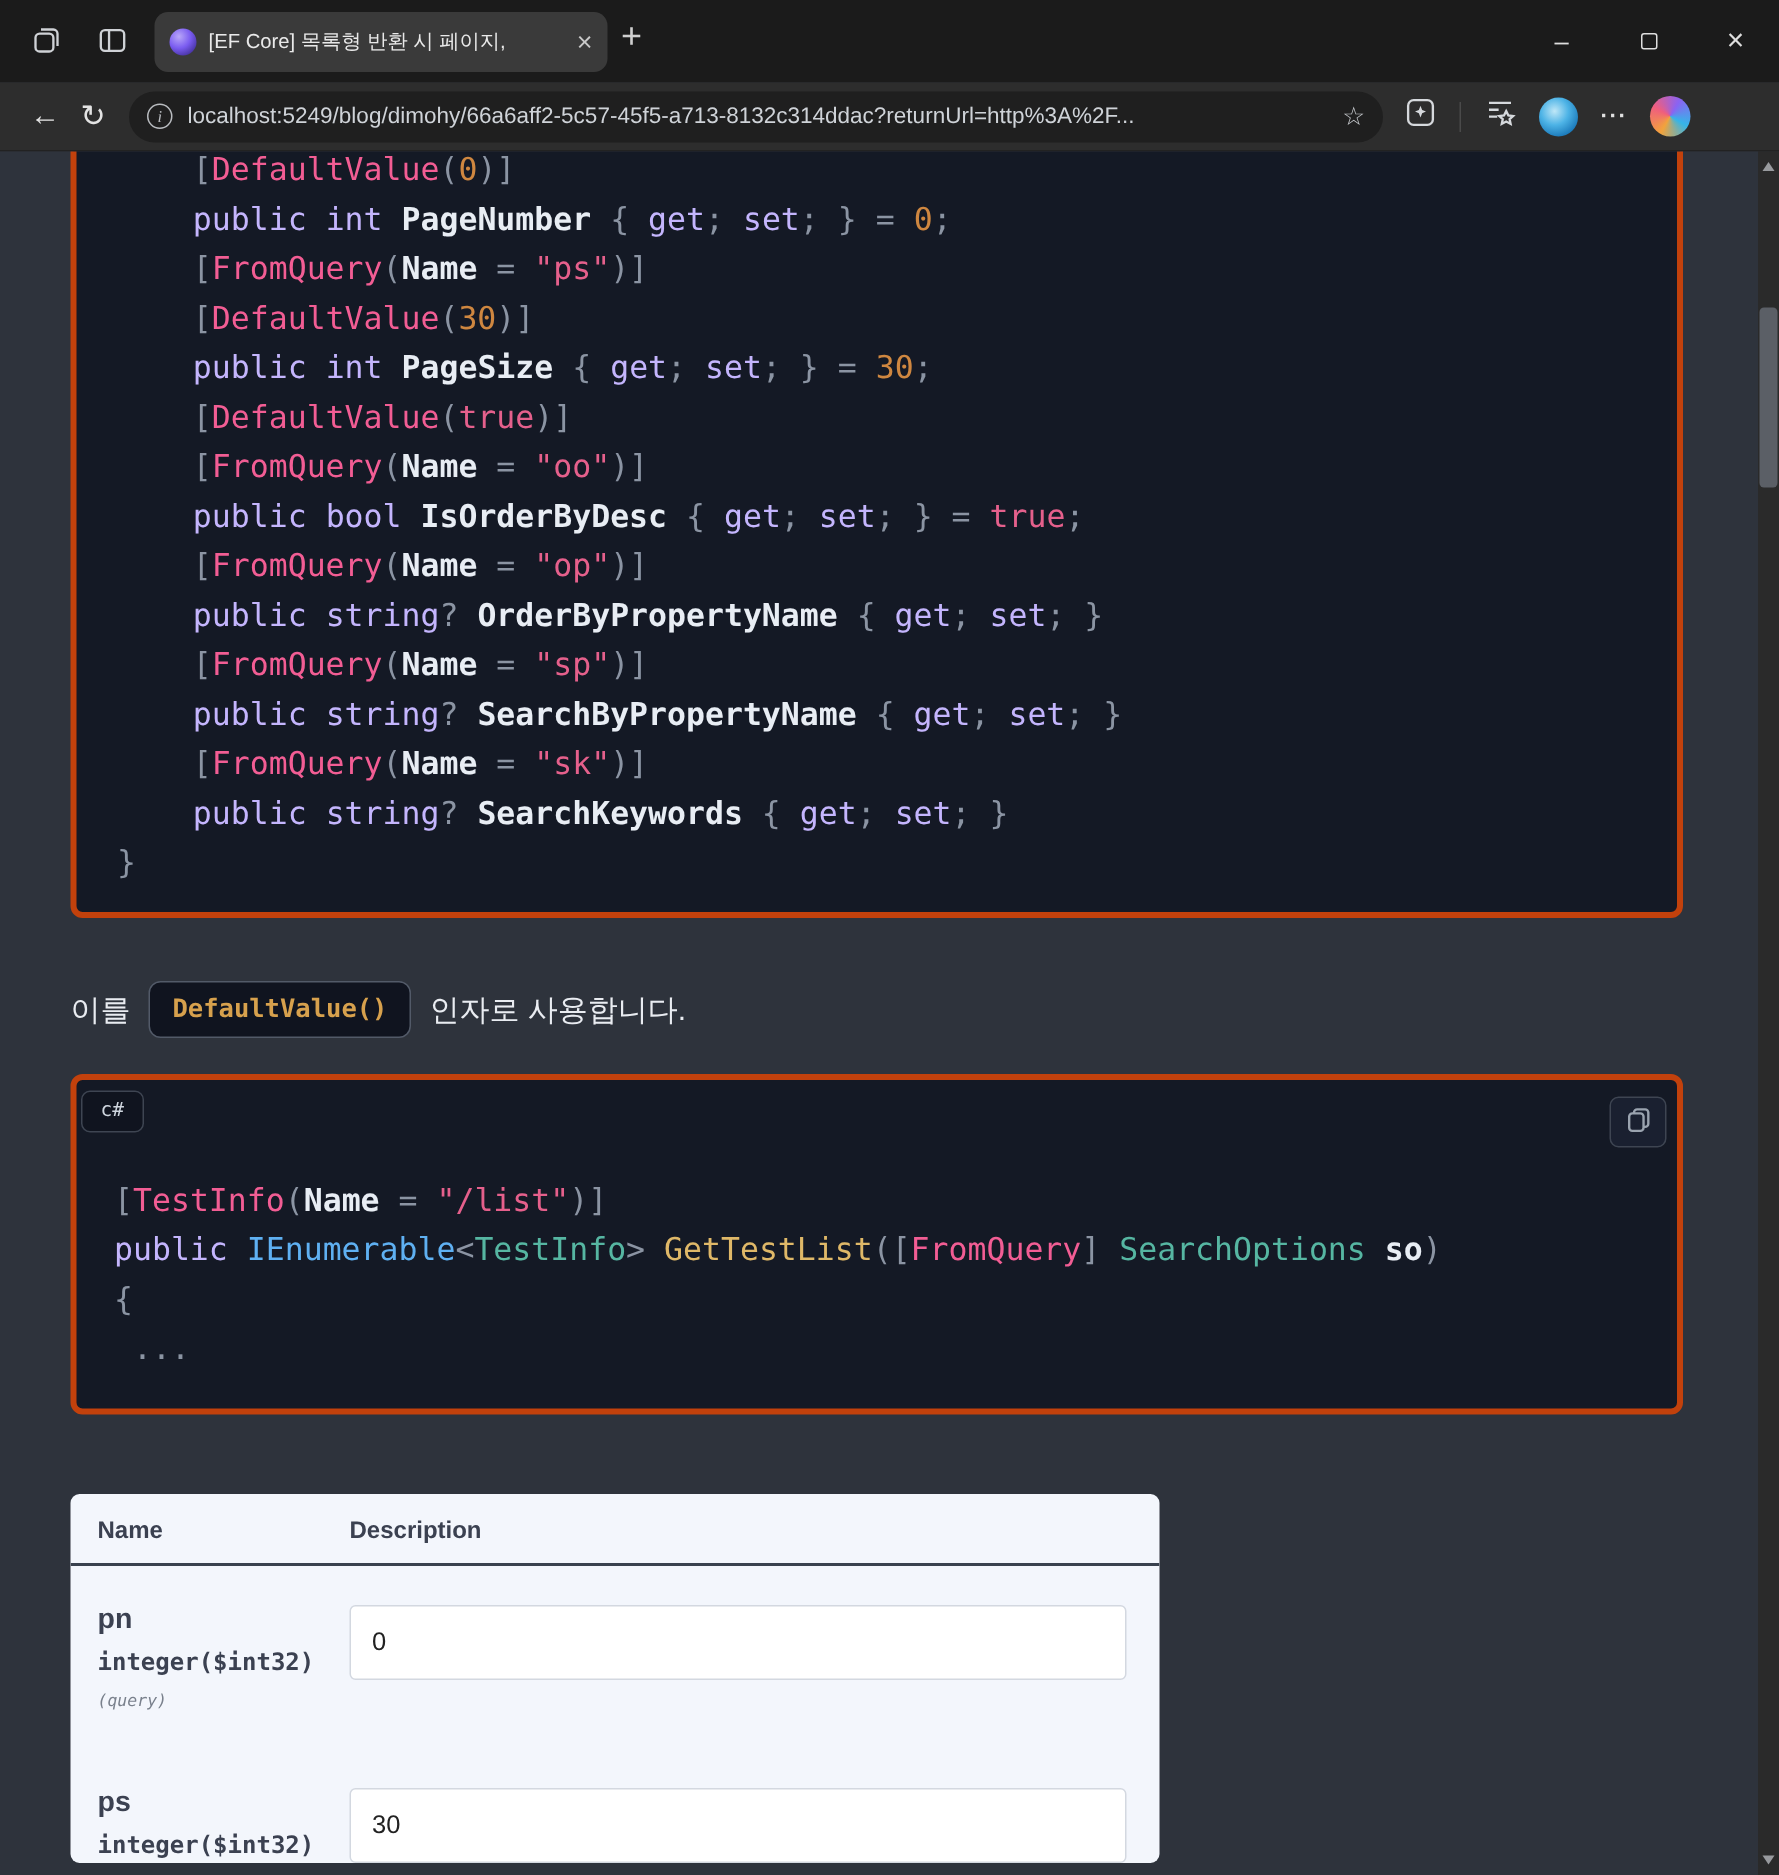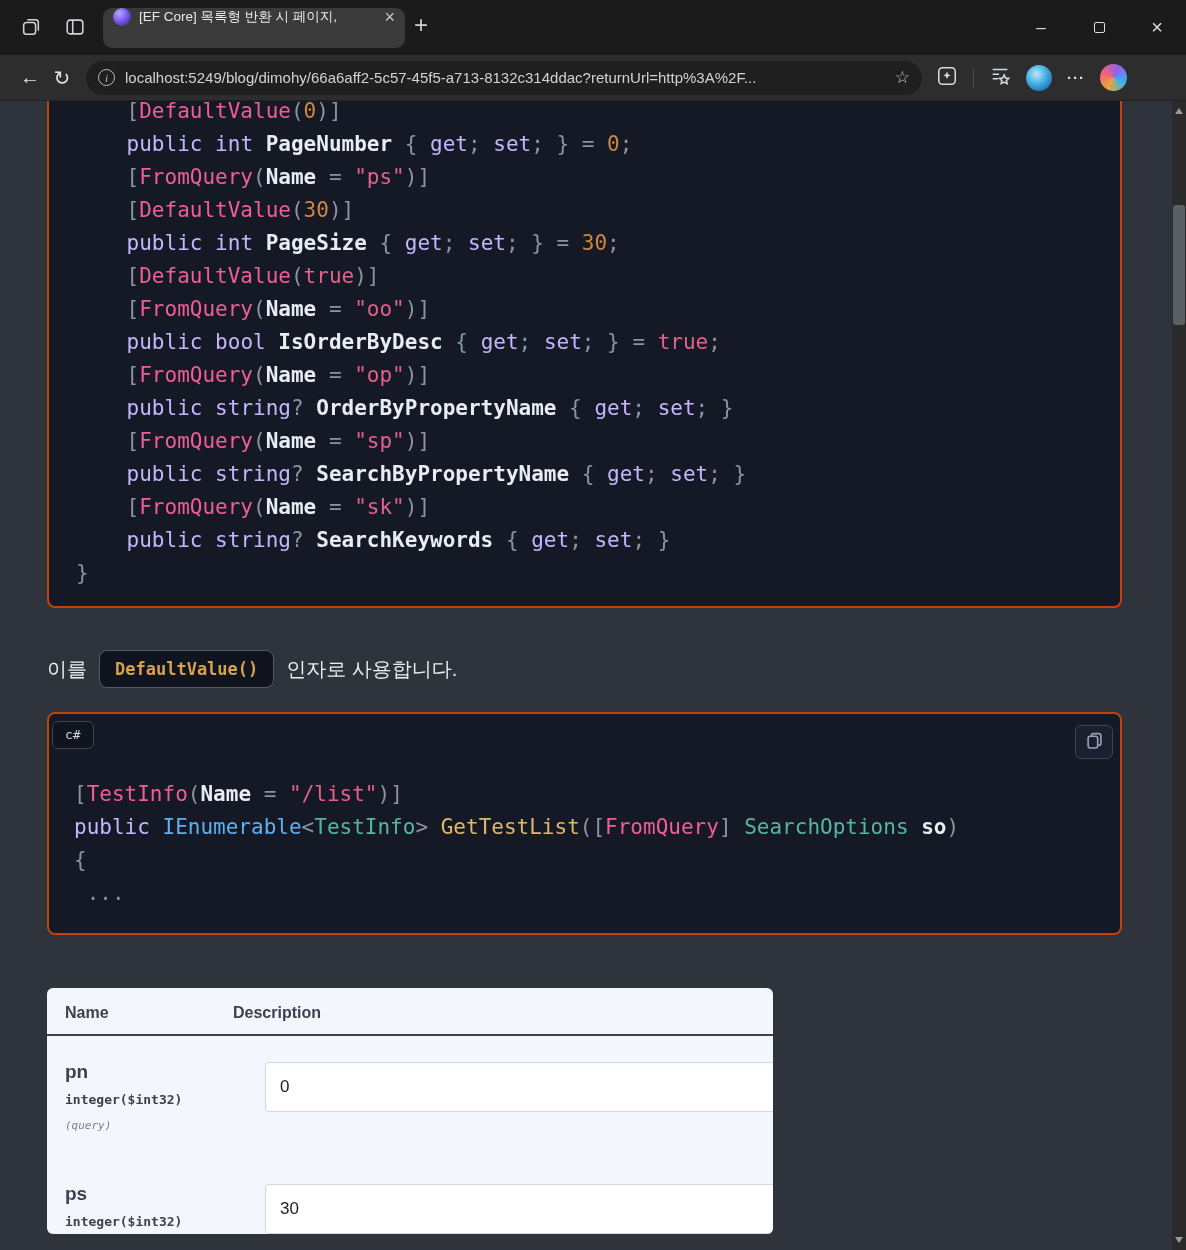--- a/index.html
+++ b/index.html
@@ -7,21 +7,21 @@
   body {
     width:1186px; height:1250px; overflow:hidden; position:relative;
     background:#2e333c; font-family:"Liberation Sans", sans-serif;
   }
 
   
   .titlebar { position:absolute; top:0; left:0; right:0; height:55px; background:#1b1b1b; }
   .tlb-icon { position:absolute; top:16px; width:22px; height:22px; }
   .tab {
     position:absolute; left:103px; top:8px; width:302px; height:40px;
-    background:#3a3a3a; border-radius:9px; display:flex; align-items:flex-start;
+    background:#3a3a3a; border-radius:9px; display:flex; align-items:center;
     padding:0 10px;
   }
   .favicon { width:18px; height:18px; border-radius:50%; flex:none;
     background: radial-gradient(circle at 35% 30%, #b9a7f8, #7a5cf0 45%, #3f2d96 85%); }
   .tab-title { flex:1; color:#e9e9e9; font-size:13.5px; margin:0 8px; white-space:nowrap; overflow:hidden; }
   .tab-close { color:#c9c9c9; font-size:18px; line-height:1; flex:none; }
   .newtab { position:absolute; left:414px; top:11px; color:#cfcfcf; font-size:24px; font-weight:300; }
   .wincontrols { position:absolute; right:0; top:0; height:55px; display:flex; }
   .winbtn { width:58px; display:flex; align-items:center; justify-content:center; color:#dedede; font-size:17px; }
   .maxbox { width:11px; height:11px; border:1.3px solid #dedede; border-radius:2px; }
@@ -42,21 +42,21 @@
   .avatar { width:26px; height:26px; border-radius:50%;
     background: radial-gradient(circle at 40% 35%, #bfe7f7, #4db3e6 40%, #1573b5 80%); }
   .menu-dots { color:#e0e0e0; font-size:15px; letter-spacing:1px; font-weight:bold; }
   .copilot { width:27px; height:27px; border-radius:50%;
     background: conic-gradient(from 210deg, #f2a33c, #ef5e7e, #8a63f2, #35b5e8, #f2a33c); }
 
   
   .viewport { position:absolute; top:101px; left:0; width:1172px; height:1149px;
     overflow:hidden; background:#2e333c; }
 
-  .codeblock { margin:0 50px 0 47px; background:#141925; border:2px solid #c2410c;
+  .codeblock { margin:0 50px 0 47px; background:#141925; border:4px solid #c2410c;
     border-radius:8px; font-family:"DejaVu Sans Mono", monospace; font-size:21px; color:#aeb6c2; }
   .cb1 { margin-top:-14px; padding:6px 0 16px 27px; }
   .cb2 { margin-top:24px; position:relative; padding:64px 0 23px 25px; }
   .code-line { white-space:pre; line-height:33px; height:33px; }
 
   .t-kw { color:#c4b5fd; }
   .t-at { color:#f25d94; }
   .t-st { color:#e5608c; }
   .t-nu { color:#cf8740; }
   .t-pr { color:#e8edf4; font-weight:bold; }
@@ -76,25 +76,25 @@
   .copy-btn { position:absolute; top:11px; right:7px; width:38px; height:34px;
     border:1px solid #3e4552; border-radius:6px; background:#1a2030;
     display:flex; align-items:center; justify-content:center; padding:0; }
 
   
   .params-table { margin:53px 0 0 47px; width:726px; background:#f3f6fc; border-radius:6px;
     color:#3b4151; overflow:hidden; }
   .pt-header { display:grid; grid-template-columns:186px 1fr; padding:16px 0 12px;
     border-bottom:2px solid #39414e; font-size:16px; font-weight:bold; }
   .pt-header > :first-child { padding-left:18px; }
-  .pt-row { display:grid; grid-template-columns:186px 1fr; padding-top:26px;gap:32px; }
+  .pt-row { display:grid; grid-template-columns:186px 1fr; padding-top:26px; }
   .pt-row + .pt-row { padding-top:49px; }
   .pt-name { padding-left:18px; }
   .p-name { font-size:19px; font-weight:600; line-height:19px; }
-  .p-type { font-family:"DejaVu Sans Mono", monospace; font-size:13px; font-weight:bold; margin-top:9px; line-height:19px; }
+  .p-type { font-family:"DejaVu Sans Mono", monospace; font-size:16px; font-weight:bold; margin-top:9px; line-height:19px; }
   .p-loc { font-family:"DejaVu Sans Mono", monospace; font-size:11px; font-style:italic;
     color:#79808c; margin-top:7px; line-height:19px; }
   .pt-input { width:518px; height:50px; border:1px solid #d3d8e0; border-radius:4px;
     font-size:17px; padding:0 14px; color:#222; background:#fff;
     font-family:"Liberation Sans", sans-serif; outline:none; }
 
   
   .scrollbar { position:absolute; top:101px; right:0; width:14px; height:1149px; background:#2a2a2a; }
   .sb-up { position:absolute; top:7px; left:3px; width:0; height:0;
     border-left:4px solid transparent; border-right:4px solid transparent; border-bottom:6px solid #989a9e; }

